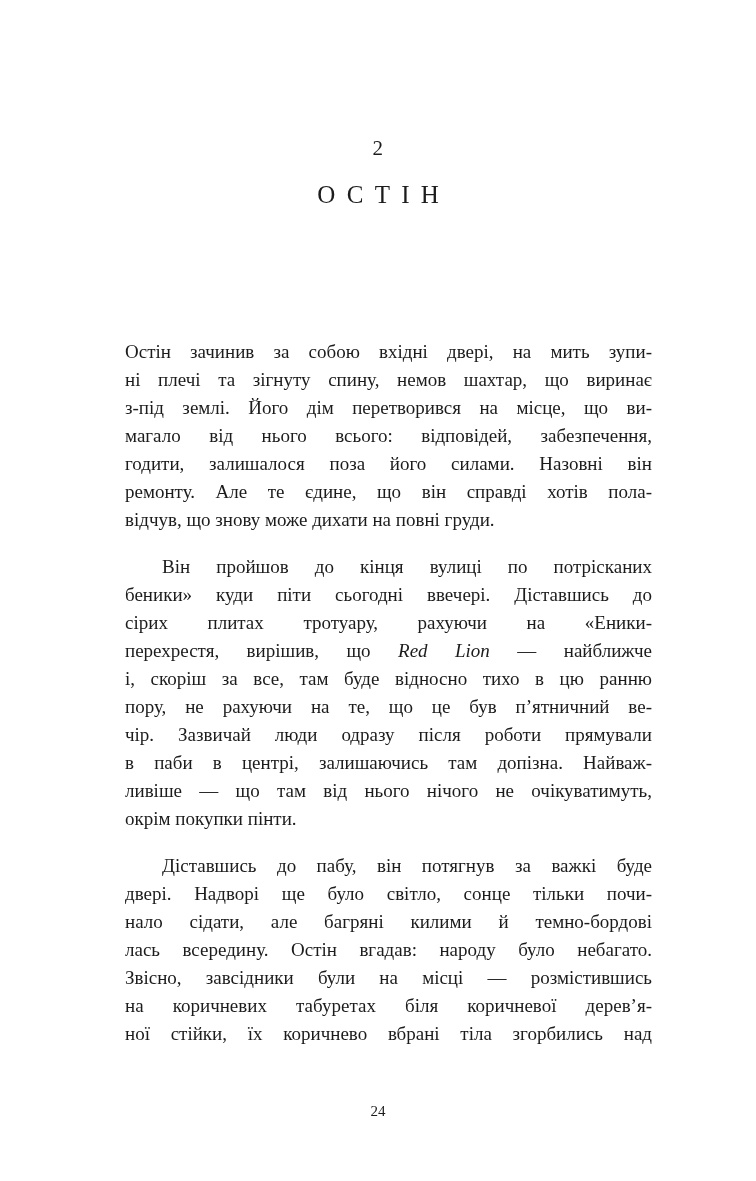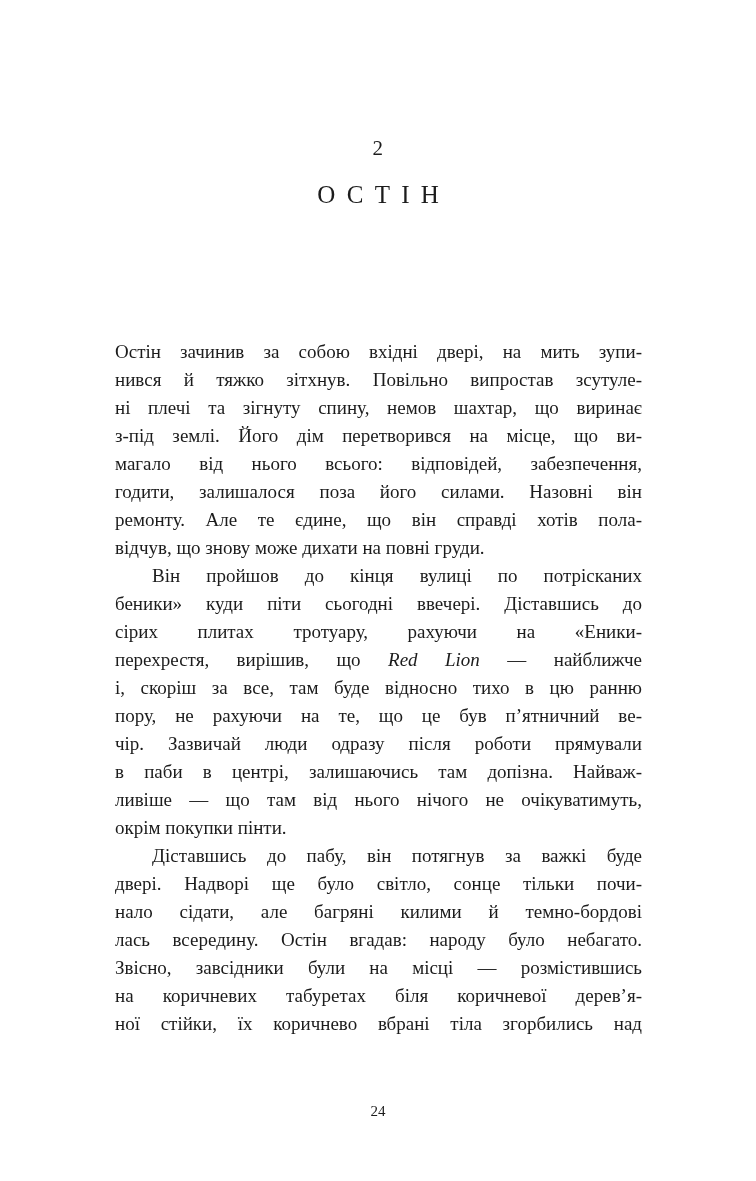--- a/index.html
+++ b/index.html
@@ -30,39 +30,40 @@
     top: 181px;
     left: 0;
     width: 100%;
     text-align: center;
     font-size: 25px;
     letter-spacing: 0.45em;
     text-indent: 0.45em;
   }
   .body-text {
     position: absolute;
-    left: 115px;
+    left: 125px;
     top: 338px;
     width: 527px;
     font-size: 19px;
     line-height: 28px;
   }
   .paragraph {
     margin: 0;
   }
   .line {
     text-align: left;
     white-space: normal;
   }
   .line.just {
     text-align: justify;
     text-align-last: justify;
   }
   .line.first {
     text-indent: 37px;
+    margin-top: 19px;
   }
   .italic {
     font-style: italic;
   }
   .page-number {
     position: absolute;
     top: 1103px;
     left: 0;
     width: 100%;
     text-align: center;
@@ -71,21 +72,20 @@
 </style>
 </head>
 <body>
 
 <div class="page">
   <div class="chapter-number">2</div>
   <div class="chapter-title">ОСТІН</div>
   <div class="body-text">
       <div class="paragraph">
         <div class="line just"><span>Остін зачинив за собою вхідні двері, на мить зупи-</span></div>
-        <div class="line just"><span>нився й тяжко зітхнув. Повільно випростав зсутуле-</span></div>
         <div class="line just"><span>ні плечі та зігнуту спину, немов шахтар, що виринає</span></div>
         <div class="line just"><span>з-під землі. Його дім перетворився на місце, що ви-</span></div>
         <div class="line just"><span>магало від нього всього: відповідей, забезпечення,</span></div>
         <div class="line just"><span>годити, залишалося поза його силами. Назовні він</span></div>
         <div class="line just"><span>ремонту. Але те єдине, що він справді хотів пола-</span></div>
         <div class="line"><span>відчув, що знову може дихати на повні груди.</span></div>
       </div>
       <div class="paragraph">
         <div class="line just first"><span>Він пройшов до кінця вулиці по потрісканих</span></div>
         <div class="line just"><span>беники» куди піти сьогодні ввечері. Діставшись до</span></div>

